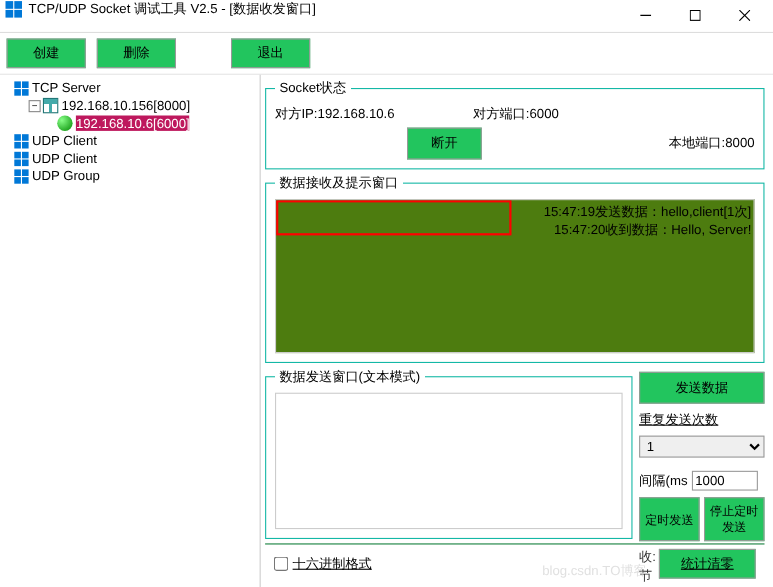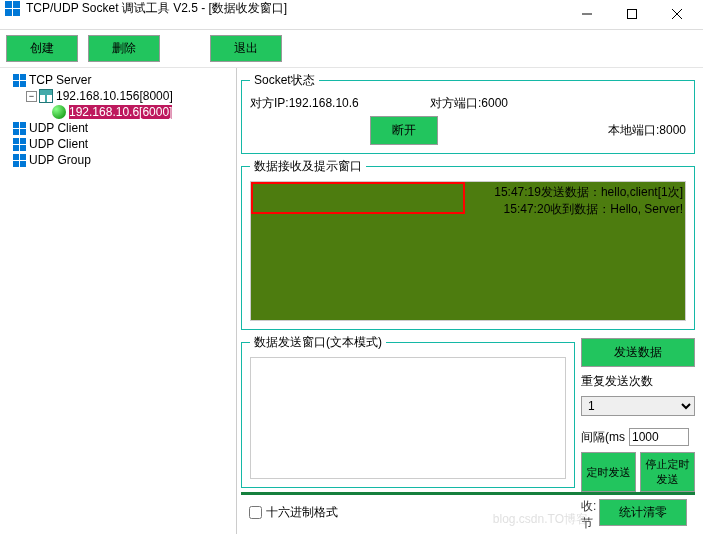--- a/index.html
+++ b/index.html
@@ -45,27 +45,27 @@
     
     .log-box { height: 140px; border: 1px solid #ccc; padding: 2px; background: #4d7c0f; overflow: auto; position: relative; text-align: right; }
     .red-box { position: absolute; top: 0px; left: 0px; right: 220px; border: 2px solid red; height: 32px; pointer-events: none; }
     .log-line { white-space: pre; }
     
     .send-area { flex: 1; display: flex; gap: 6px; min-height: 0; }
     .send-fieldset { flex: 1; display: flex; flex-direction: column; }
     .send-text { flex: 1; border: 1px solid #ccc; background: #fff; resize: none; padding: 2px; }
     .send-controls { width: 114px; display: flex; flex-direction: column; gap: 6px; padding-top: 4px; }
     .send-controls .btn { width: 100%; padding: 5px 0; }
-    .send-controls label { display: block; }
+    .send-controls label { display: block; text-decoration: underline; }
     .send-controls select, .send-controls input[type=text] { width: 60px; border: 1px solid #999; padding: 1px 2px; }
     .dual-btn { display: flex; gap: 4px; }
     .dual-btn .btn { width: auto; flex: 1; padding: 4px 2px; font-size: 11px; }
     .stats { color: #333; }
     
-    .footer-row { display: flex; align-items: center; justify-content: space-between; padding: 4px 8px; border-top: 3px solid #15803d; }
+    .footer-row { display: flex; align-items: center; justify-content: space-between; padding: 4px 8px; border-top: 1px solid #15803d; text-decoration: underline; }
     .checkbox-row { display: flex; align-items: center; gap: 4px; }
     .watermark { position: absolute; bottom: 6px; right: 115px; color: #ccc; font-size: 12px; opacity: 0.6; pointer-events: none; }
   </style>
 </head>
 <body>
 
 <div class="titlebar">
   <span class="title-icon">
       <span></span>
       <span></span>

